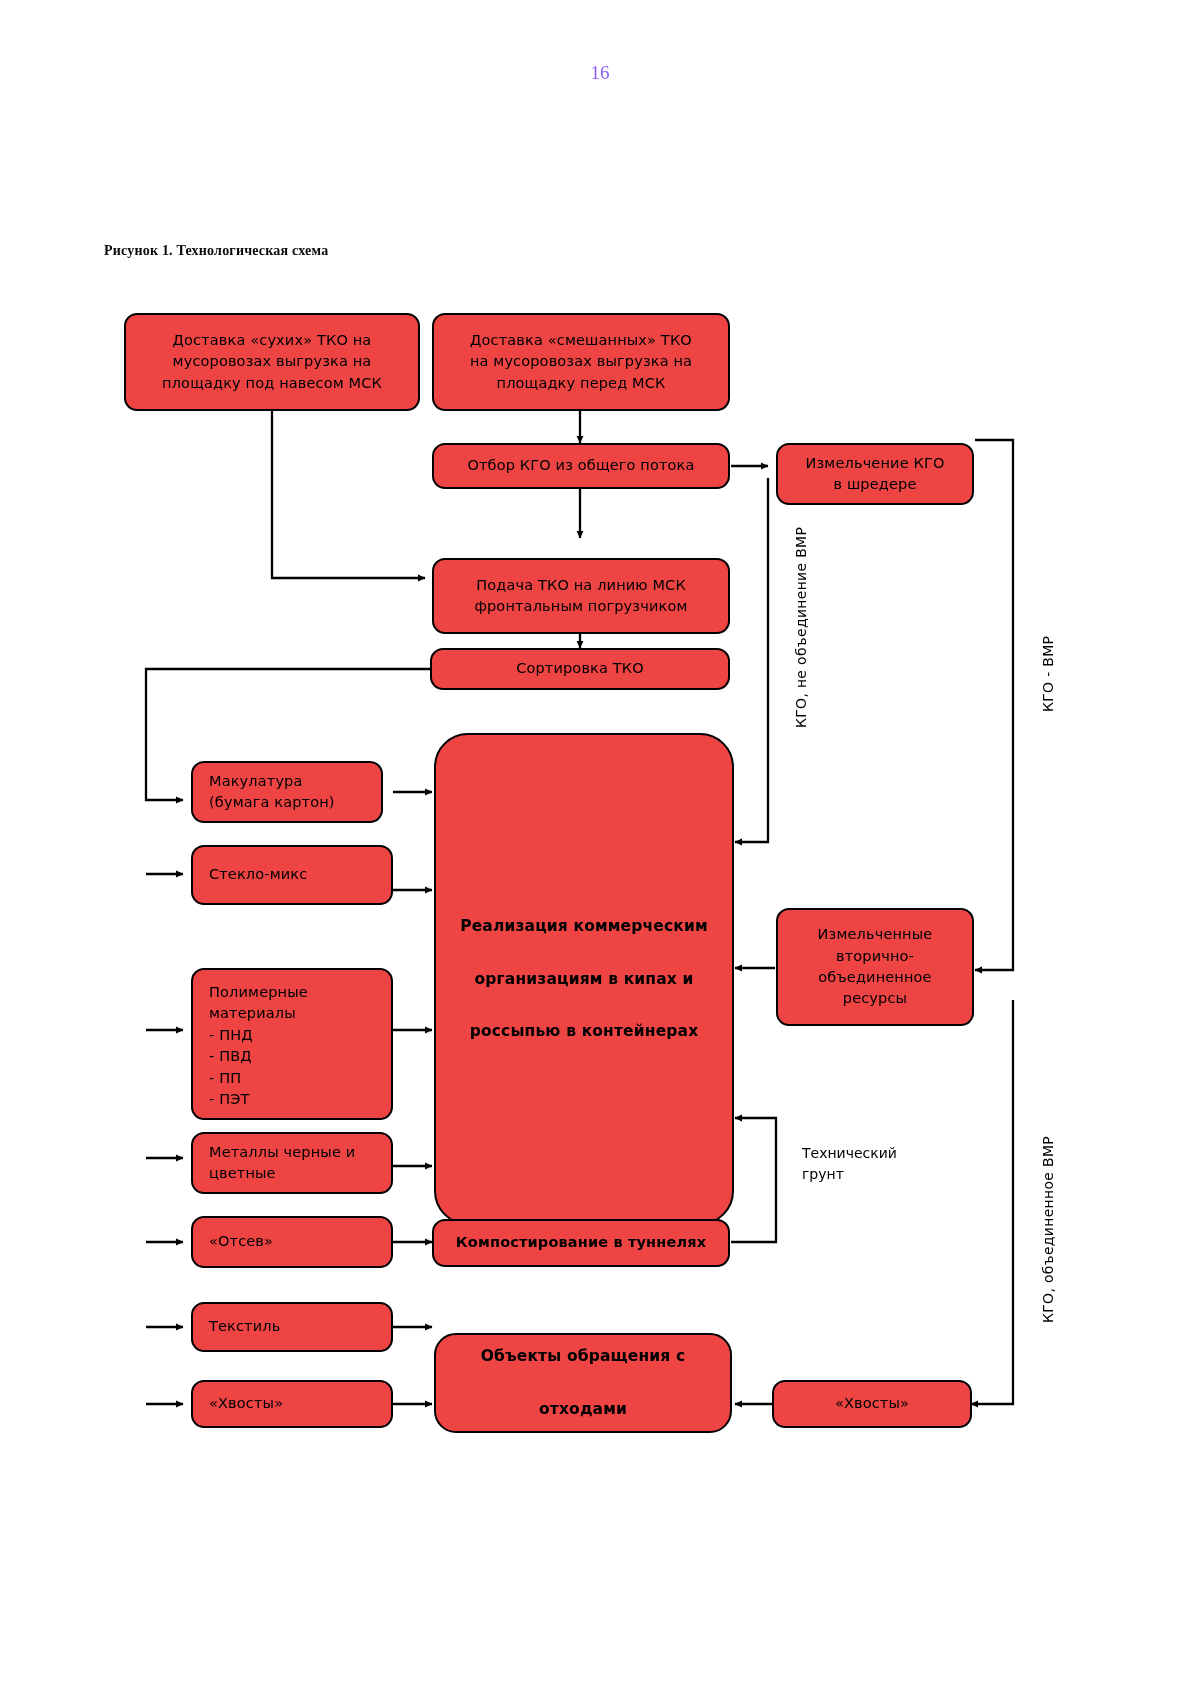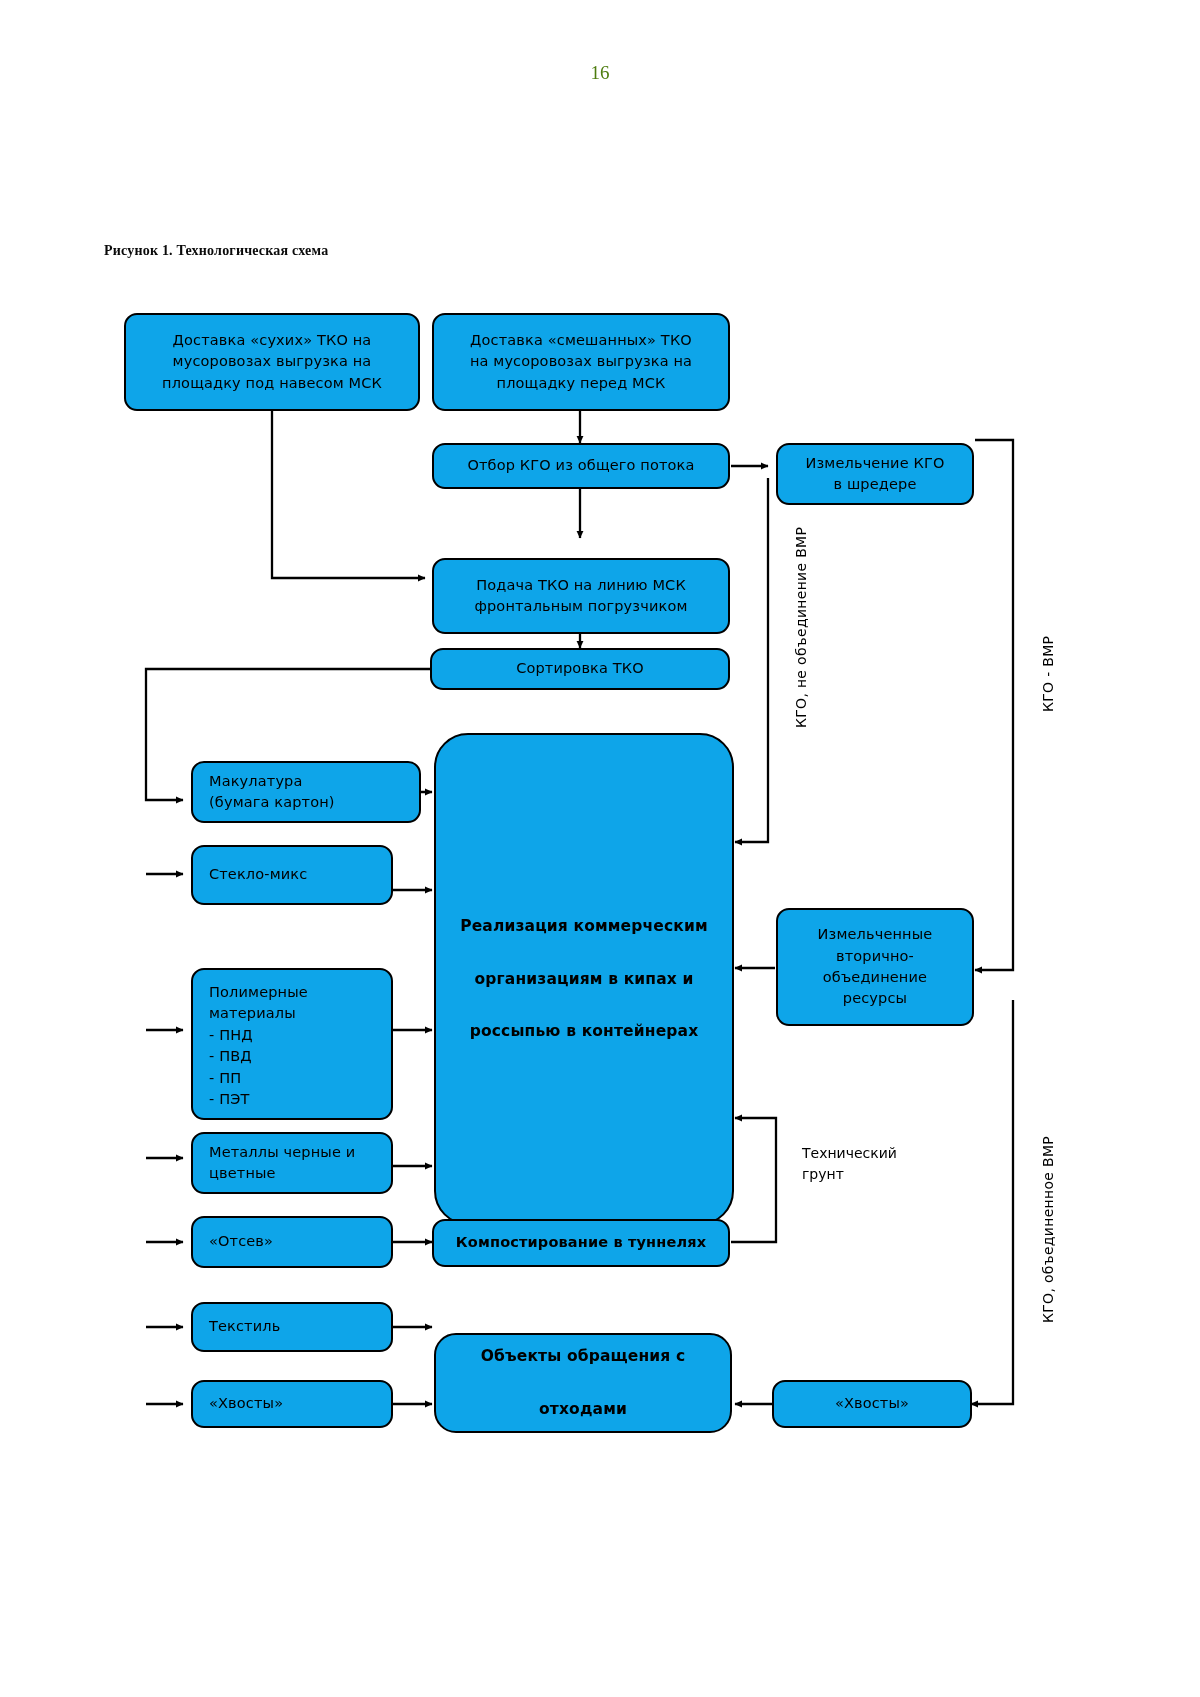--- a/index.html
+++ b/index.html
@@ -17,21 +17,21 @@
   }
 
   .page-number {
     position: absolute;
     top: 62px;
     left: 0;
     width: 1200px;
     text-align: center;
     font-family: "Liberation Serif", serif;
     font-size: 19px;
-    color: #4d7c0f;
+    color: #8b5cf6;
   }
 
   .figure-title {
     position: absolute;
     top: 243px;
     left: 104px;
     font-family: "Liberation Serif", serif;
     font-weight: bold;
     font-size: 14px;
     letter-spacing: 0.2px;
@@ -52,21 +52,21 @@
     width: 1200px;
     height: 1697px;
     pointer-events: none;
   }
 
   .node {
     position: absolute;
     box-sizing: border-box;
     border: 2.2px solid #000;
     border-radius: 13px;
-    background: #0ea5e9;
+    background: #ef4444;
     display: flex;
     flex-direction: column;
     align-items: center;
     justify-content: center;
     text-align: center;
     font-size: 14.5px;
     line-height: 1.48;
     letter-spacing: 0.15px;
     padding: 10px 8px;
     z-index: 2;
@@ -183,21 +183,21 @@
 
   <div class="node" style="left:432px; top:558px; width:298px; height:76px;">
     <span class="ln">Подача ТКО на линию МСК</span>
     <span class="ln">фронтальным погрузчиком</span>
   </div>
 
   <div class="node" style="left:430px; top:648px; width:300px; height:42px;">
     <span class="ln">Сортировка ТКО</span>
   </div>
 
-  <div class="node left-text" style="left:191px; top:761px; width:230px; height:62px;">
+  <div class="node left-text" style="left:191px; top:761px; width:192px; height:62px;">
     <span class="ln">Макулатура</span>
     <span class="ln">(бумага  картон)</span>
   </div>
 
   <div class="node left-text" style="left:191px; top:845px; width:202px; height:60px;">
     <span class="ln">Стекло-микс</span>
   </div>
 
   <div class="node left-text" style="left:191px; top:952px; width:202px; height:152px; justify-content:flex-start; padding-top:12px;margin-top:16px;">
     <span class="ln">Полимерные</span>
@@ -227,21 +227,21 @@
 
   <div class="node bold big" style="left:434px; top:733px; width:300px; height:492px; border-radius:34px;">
     <span class="ln">Реализация коммерческим</span>
     <span class="ln">организациям в кипах и</span>
     <span class="ln">россыпью в контейнерах</span>
   </div>
 
   <div class="node" style="left:776px; top:908px; width:198px; height:118px;">
     <span class="ln">Измельченные</span>
     <span class="ln">вторично-</span>
-    <span class="ln">объединение</span>
+    <span class="ln">объединенное</span>
     <span class="ln">ресурсы</span>
   </div>
 
   <div class="node bold" style="left:432px; top:1219px; width:298px; height:48px;">
     <span class="ln">Компостирование в туннелях</span>
   </div>
 
   <div class="node bold big" style="left:434px; top:1333px; width:298px; height:100px; border-radius:22px;">
     <span class="ln">Объекты обращения с</span>
     <span class="ln">отходами</span>

